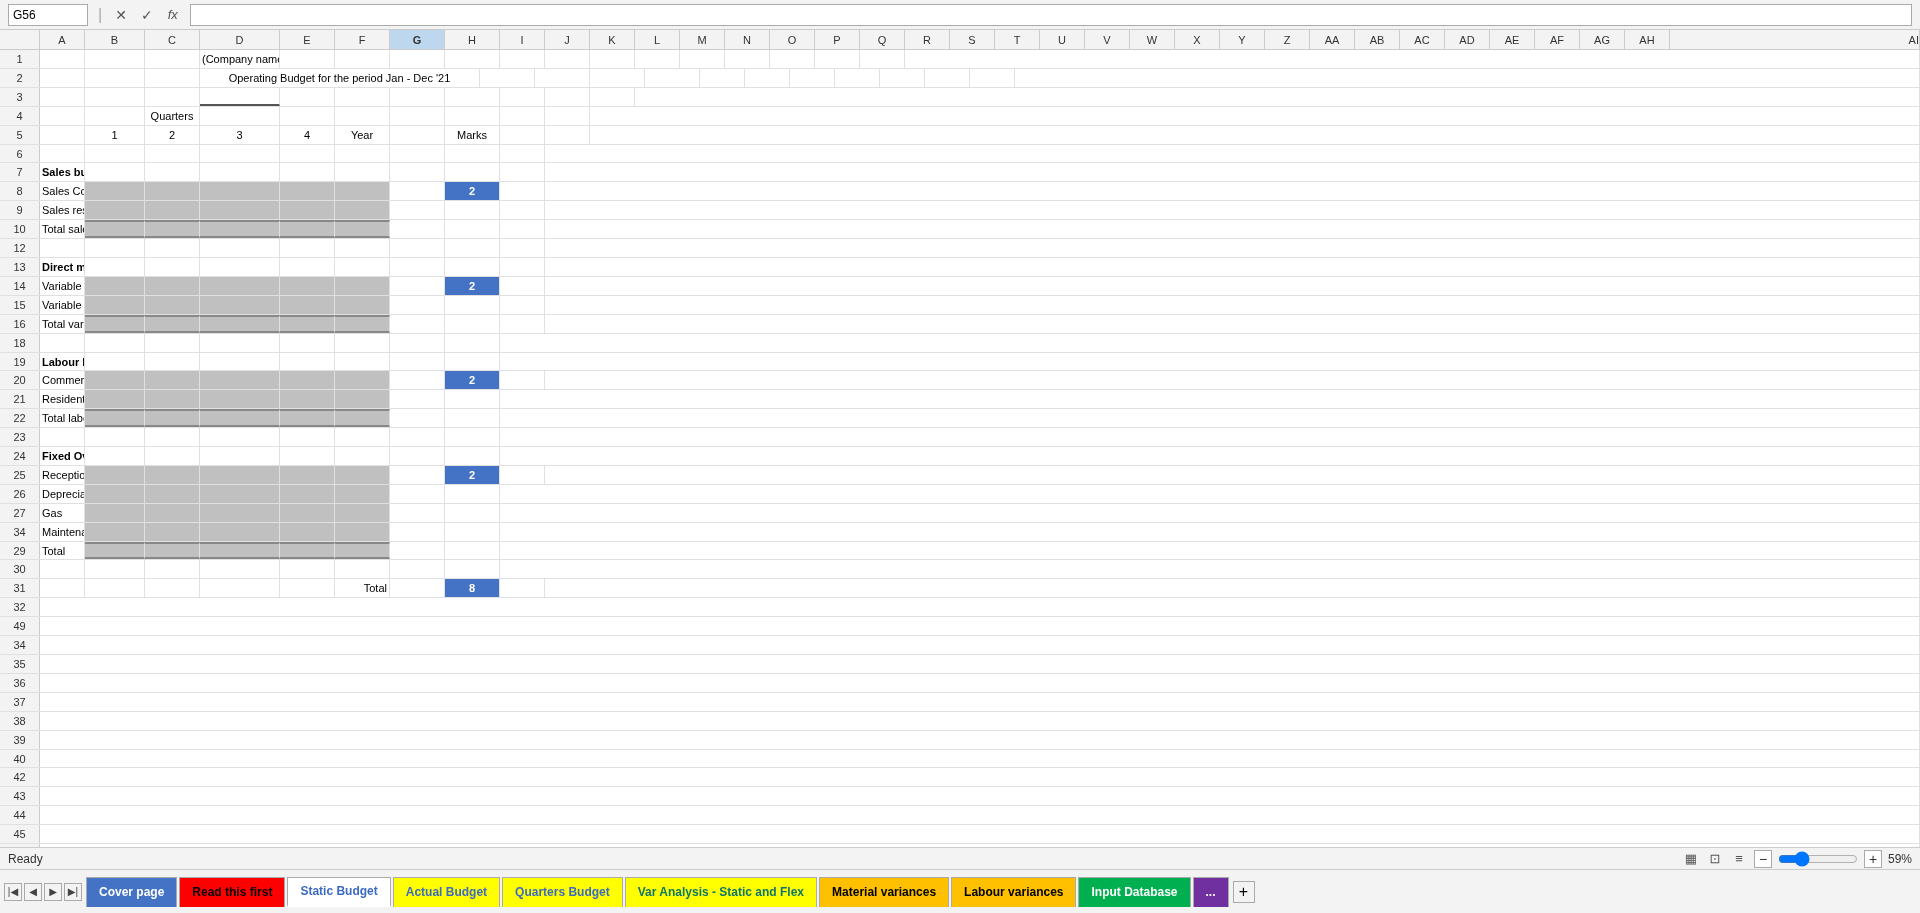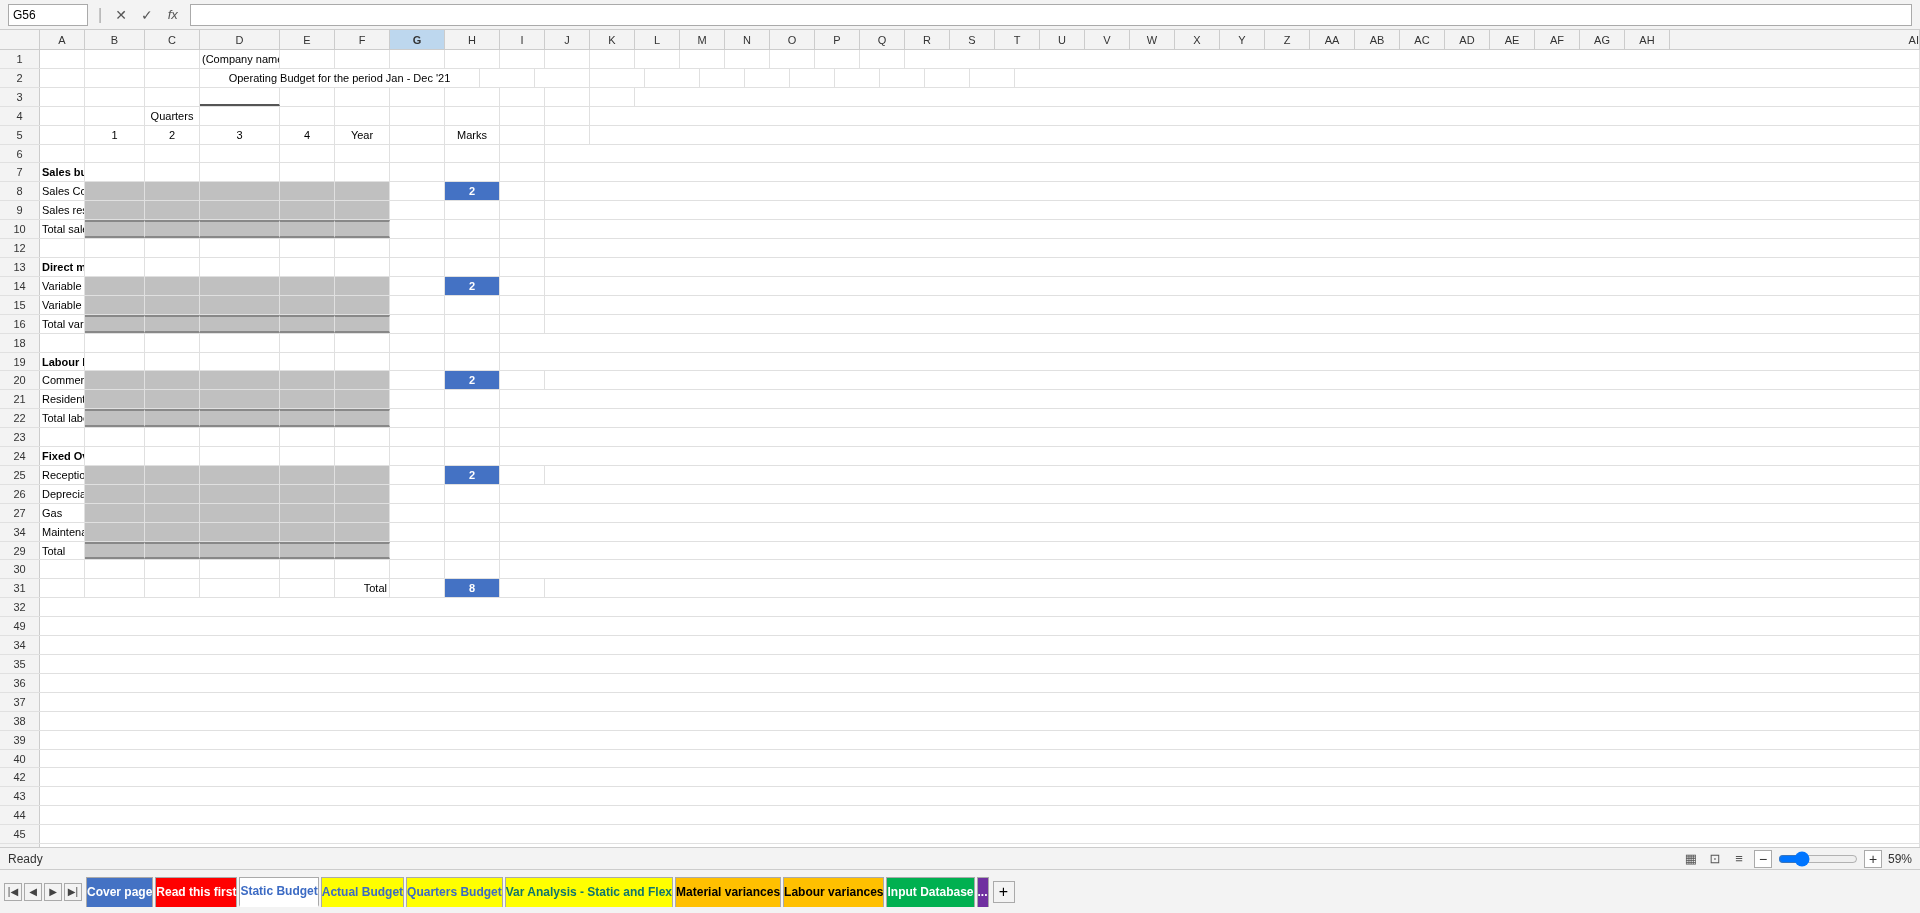--- a/index.html
+++ b/index.html
@@ -150,32 +150,32 @@
       justify-content: center;
       color: #444;
     }
     #tabs-list {
       display: flex;
       gap: 2px;
       overflow: hidden;
     }
     .sheet-tab {
       height: 30px;
-      padding: 0 0;
+      padding: 0 12px;
       display: flex;
       align-items: center;
       font-size: 12px;
       cursor: pointer;
       border: 1px solid #aaa;
       border-bottom: none;
       white-space: nowrap;
       font-weight: bold;
     }
     .tab-blue { background: #4472c4; color: white; }
-    .tab-red { background: #ff0000; color: #ffffff; }
+    .tab-red { background: #ff0000; color: #000000; }
     .tab-active { background: white; color: #3c6bc4; border-bottom: 2px solid white; }
     .tab-yellow-text { background: #ffff00; color: #3c6bc4; }
     .tab-yellow-text2 { background: #ffff00; color: #0f766e; }
     .tab-orange { background: #ffc000; color: black; }
     .tab-green { background: #00b050; color: white; }
     .tab-purple { background: #7030a0; color: white; }
 
     #add-sheet-btn {
       width: 22px;
       height: 22px;

